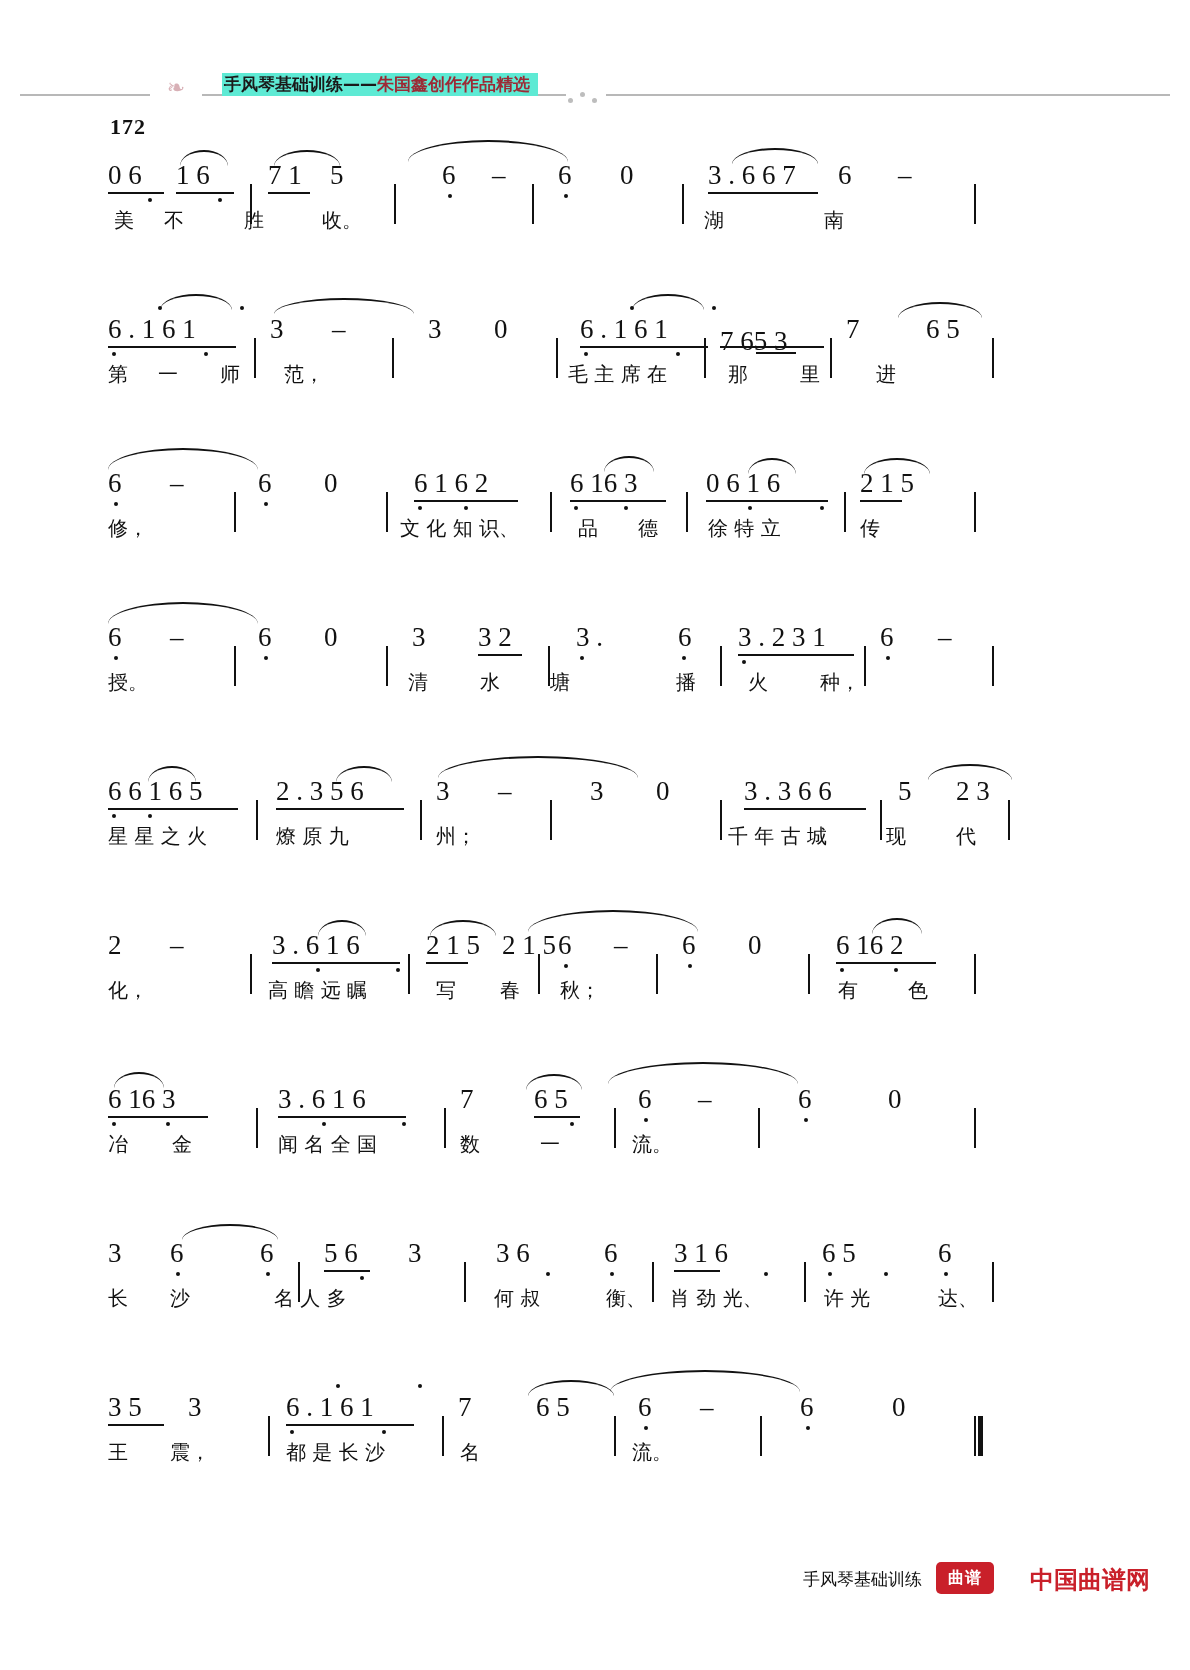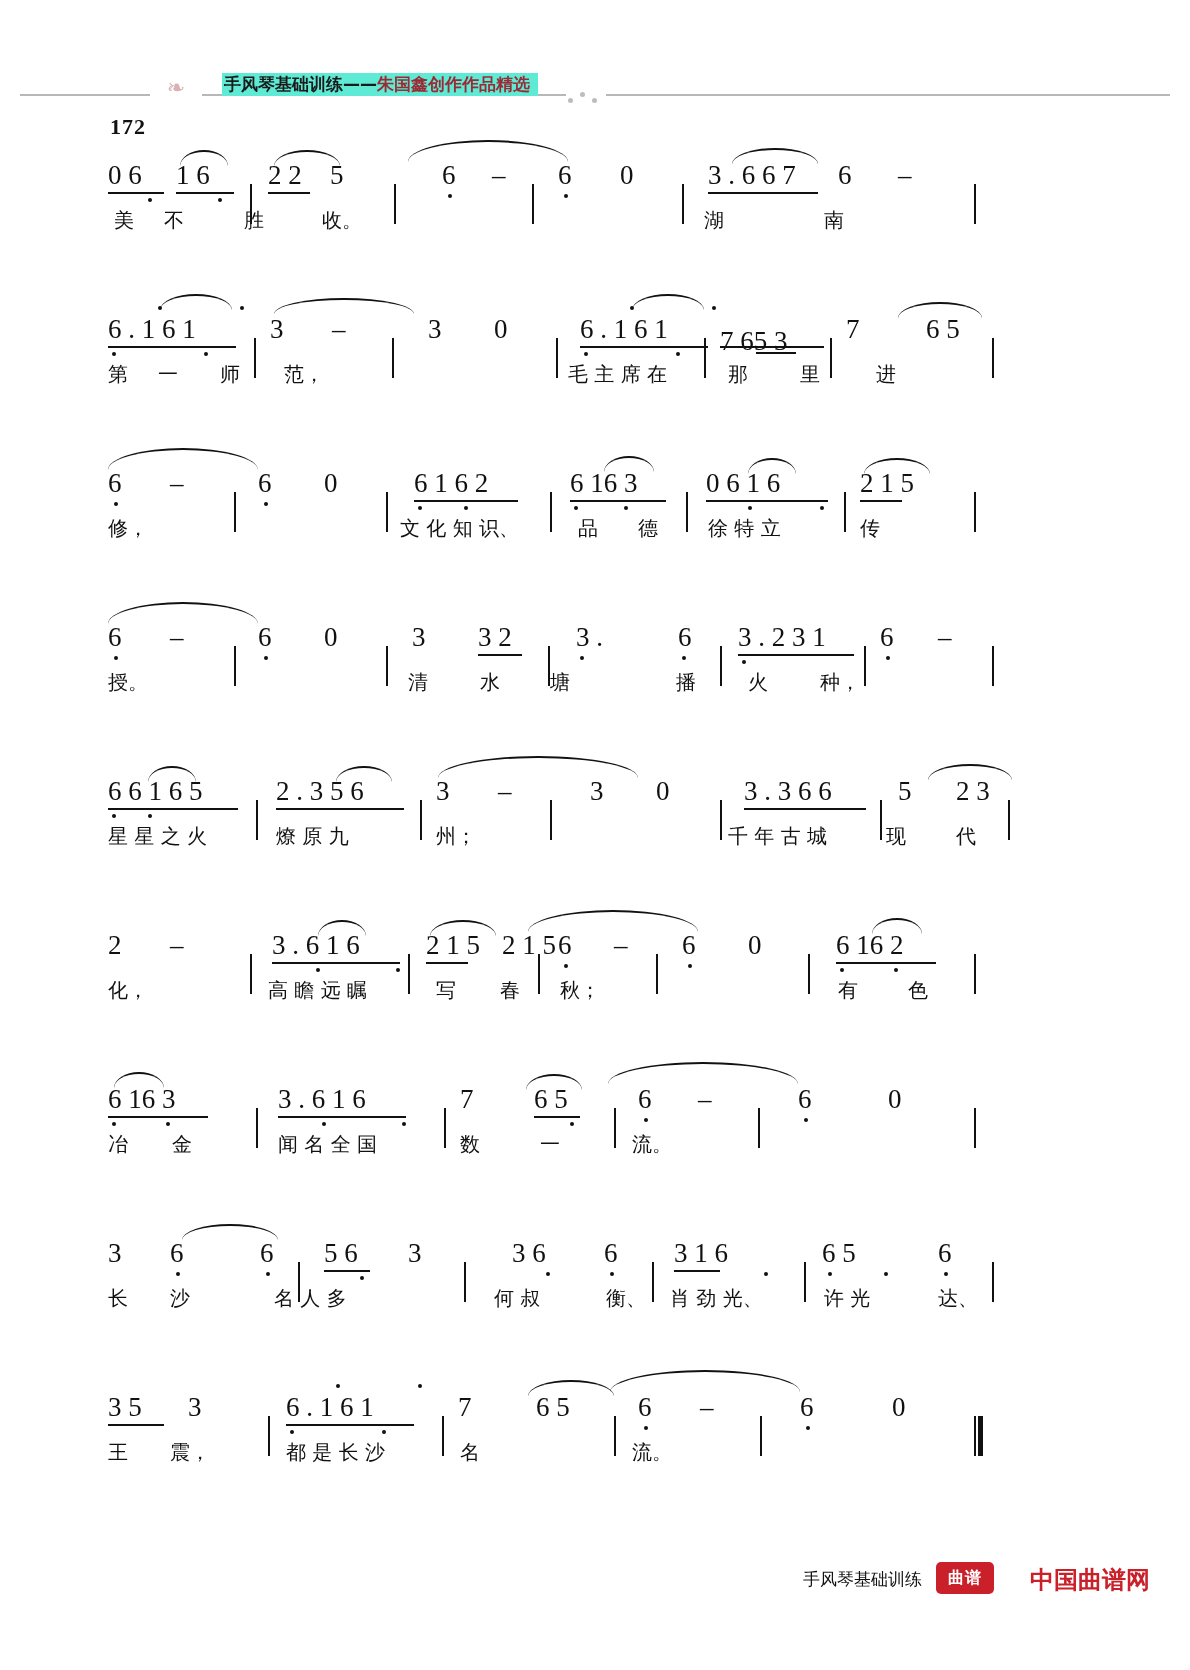--- a/index.html
+++ b/index.html
@@ -245,21 +245,21 @@
 
   <div class="system">
     <div class="notes">
       <div class="note" style="left:0px;top:0px;">0 6</div>
       <div class="beam" style="left:0px;top:32px;width:56px;"></div>
       <div class="dotlow" style="left:40px;top:38px;"></div>
       <div class="note" style="left:68px;top:0px;">1 6</div>
       <div class="beam" style="left:68px;top:32px;width:58px;"></div>
       <div class="dotlow" style="left:110px;top:38px;"></div>
       <div class="slur" style="left:72px;top:-10px;width:48px;"></div>
-      <div class="note" style="left:160px;top:0px;">2 2</div>
+      <div class="note" style="left:160px;top:0px;">7 1</div>
       <div class="beam" style="left:160px;top:32px;width:42px;"></div>
       <div class="note" style="left:222px;top:0px;">5</div>
       <div class="slur" style="left:166px;top:-10px;width:66px;"></div>
       <div class="bar" style="left:142px;"></div>
       <div class="bar" style="left:286px;"></div>
       <div class="note" style="left:334px;top:0px;">6</div>
       <div class="dotlow" style="left:340px;top:34px;"></div>
       <div class="slur" style="left:300px;top:-20px;width:160px;height:20px;"></div>
       <div class="note" style="left:384px;top:0px;">–</div>
       <div class="bar" style="left:424px;"></div>
@@ -539,21 +539,21 @@
       <div class="dotlow" style="left:68px;top:34px;"></div>
       <div class="note" style="left:152px;top:0px;">6</div>
       <div class="dotlow" style="left:158px;top:34px;"></div>
       <div class="slur" style="left:74px;top:-14px;width:96px;"></div>
       <div class="bar" style="left:190px;"></div>
       <div class="note" style="left:216px;top:0px;">5 6</div>
       <div class="beam" style="left:216px;top:32px;width:46px;"></div>
       <div class="dotlow" style="left:252px;top:38px;"></div>
       <div class="note" style="left:300px;top:0px;">3</div>
       <div class="bar" style="left:356px;"></div>
-      <div class="note" style="left:404px;top:0px;">3 6</div>
+      <div class="note" style="left:388px;top:0px;">3 6</div>
       <div class="dotlow" style="left:438px;top:34px;"></div>
       <div class="note" style="left:496px;top:0px;">6</div>
       <div class="dotlow" style="left:502px;top:34px;"></div>
       <div class="bar" style="left:544px;"></div>
       <div class="note" style="left:566px;top:0px;">3 1 6</div>
       <div class="beam" style="left:566px;top:32px;width:46px;"></div>
       <div class="dotlow" style="left:656px;top:34px;"></div>
       <div class="bar" style="left:696px;"></div>
       <div class="note" style="left:714px;top:0px;">6 5</div>
       <div class="dotlow" style="left:720px;top:34px;"></div>

